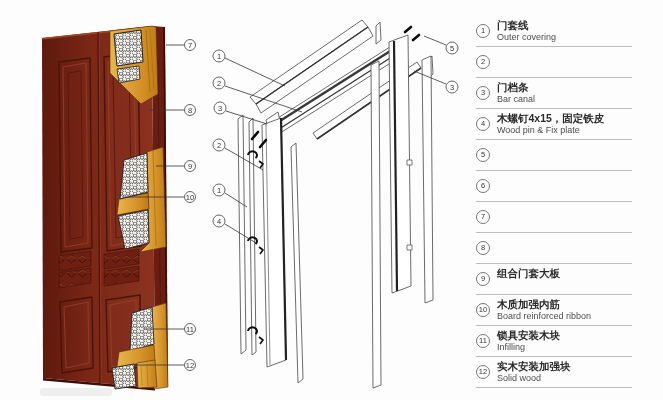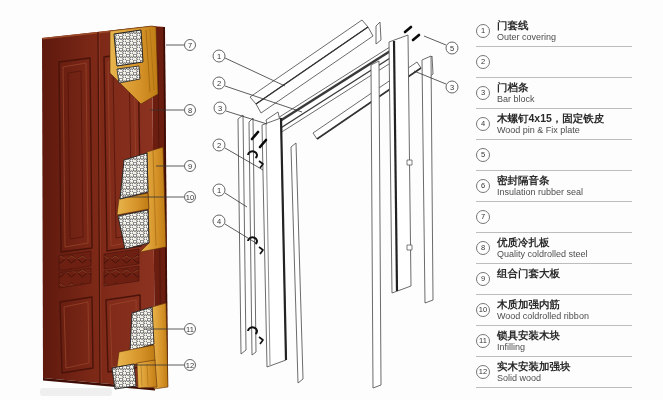--- a/index.html
+++ b/index.html
@@ -229,61 +229,53 @@
           <span class="legend-en">Outer covering</span>
         </span>
     </div>
     <div class="legend-row">
       <span class="legend-num">2</span>
     </div>
     <div class="legend-row">
       <span class="legend-num">3</span>
       <span class="legend-text">
           <span class="legend-zh">门档条</span>
-          <span class="legend-en">Bar block</span>
+          <span class="legend-en">Bar canal</span>
         </span>
     </div>
     <div class="legend-row">
       <span class="legend-num">4</span>
       <span class="legend-text">
           <span class="legend-zh">木螺钉4x15，固定铁皮</span>
           <span class="legend-en">Wood pin &amp; Fix plate</span>
         </span>
     </div>
     <div class="legend-row">
       <span class="legend-num">5</span>
     </div>
     <div class="legend-row">
       <span class="legend-num">6</span>
-      <span class="legend-text">
-          <span class="legend-zh">密封隔音条</span>
-          <span class="legend-en">Insulation rubber seal</span>
-        </span>
     </div>
     <div class="legend-row">
       <span class="legend-num">7</span>
     </div>
     <div class="legend-row">
       <span class="legend-num">8</span>
-      <span class="legend-text">
-          <span class="legend-zh">优质冷扎板</span>
-          <span class="legend-en">Quality coldrolled steel</span>
-        </span>
     </div>
     <div class="legend-row">
       <span class="legend-num">9</span>
       <span class="legend-text">
           <span class="legend-zh">组合门套大板</span>
         </span>
     </div>
     <div class="legend-row">
       <span class="legend-num">10</span>
       <span class="legend-text">
           <span class="legend-zh">木质加强内筋</span>
-          <span class="legend-en">Wood coldrolled ribbon</span>
+          <span class="legend-en">Board reinforced ribbon</span>
         </span>
     </div>
     <div class="legend-row">
       <span class="legend-num">11</span>
       <span class="legend-text">
           <span class="legend-zh">锁具安装木块</span>
           <span class="legend-en">Infilling</span>
         </span>
     </div>
     <div class="legend-row">

